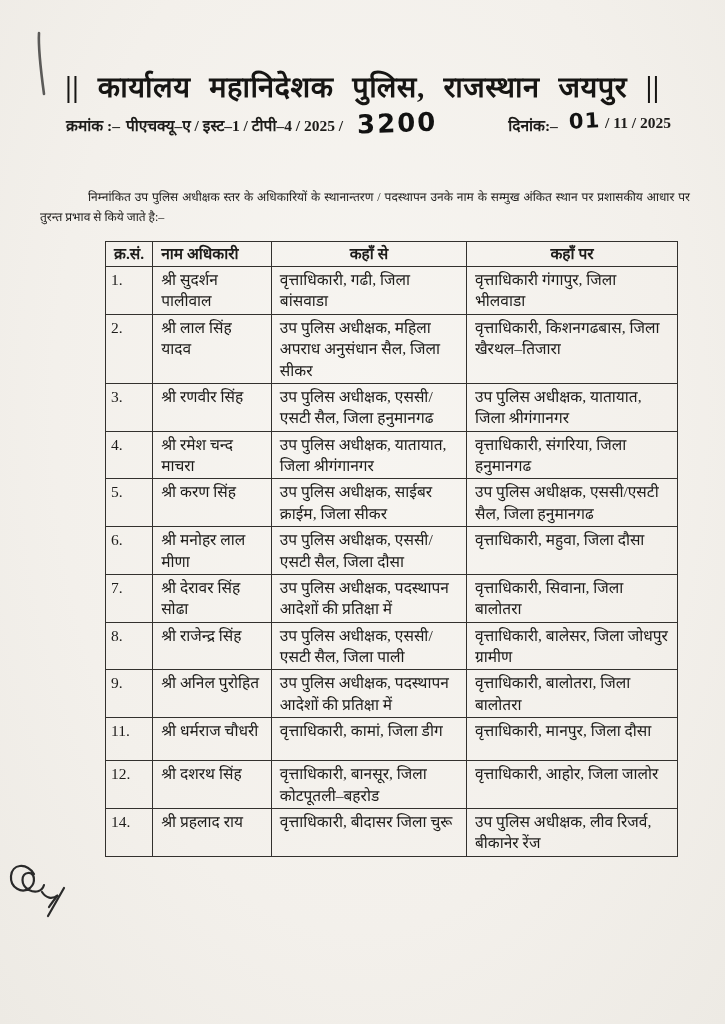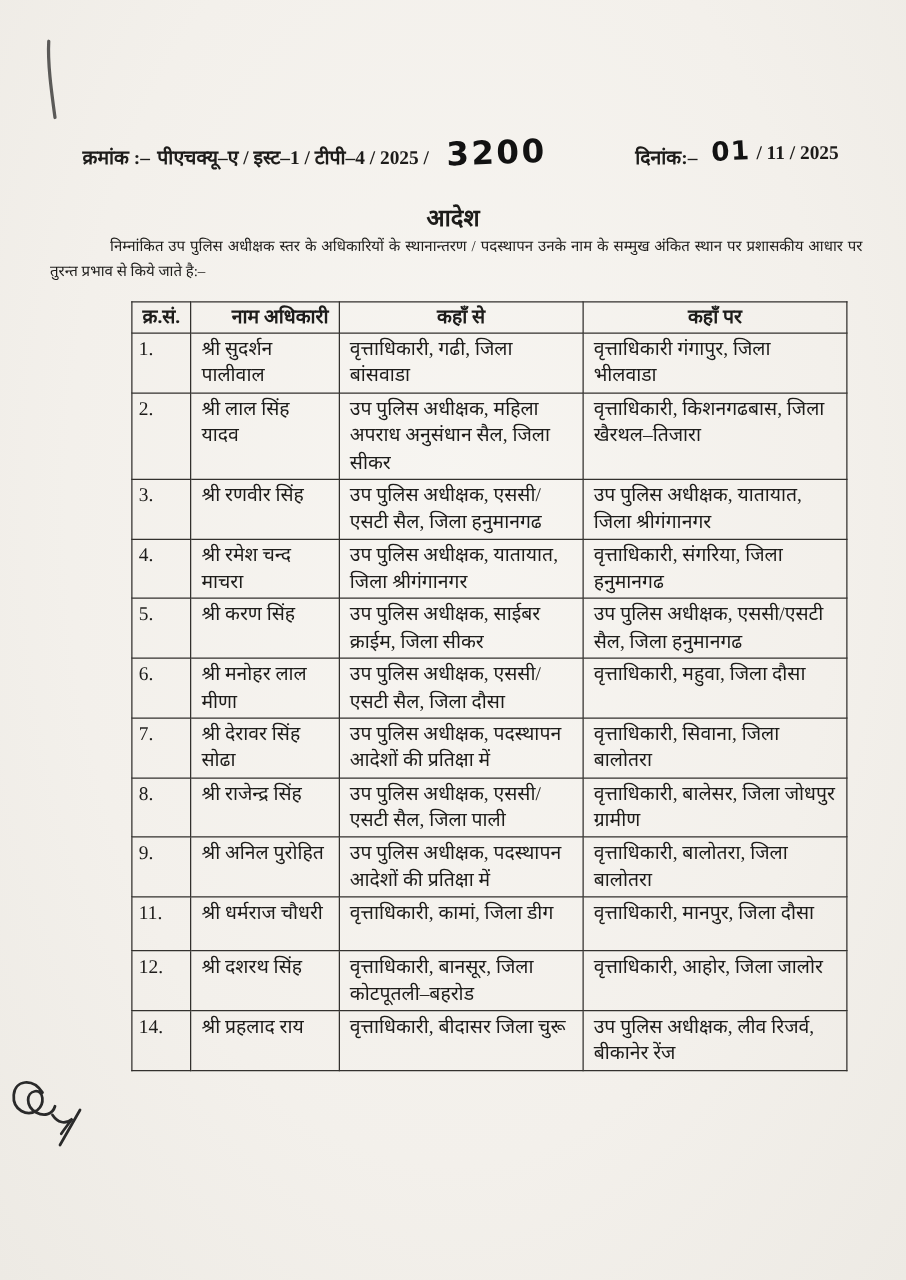--- a/index.html
+++ b/index.html
@@ -68,21 +68,21 @@
     border:1.4px solid #33312e;
     vertical-align:top;
     padding:2px 8px 2px 8px;
     line-height:1.38;
   }
   .transfer-table th { font-weight:bold; padding-top:1px; padding-bottom:1px; }
   .col-sn  { width:41px; }
   .col-nm  { width:120px; }
   .col-fr  { width:198px; }
   .col-to  { width:214px; }
-  th.h-sn, th.h-nm { text-align:right; }
+  th.h-sn, th.h-nm { text-align:left; }
   th.h-fr, th.h-to { }
   td.c-sn { padding-left:5px; }
   tr.hr  { height:25px; }
   tr.r1  { height:37px; }
   tr.r2  { height:44px; }
   tr.r3  { height:43px; }
   tr.r4  { height:42px; }
   tr.r5  { height:42px; }
   tr.r6  { height:44px; }
   tr.r7  { height:43px; }
@@ -99,35 +99,35 @@
 </style>
 </head>
 <body>
 
 <div class="page">
 
   <svg class="pen-mark" width="16" height="68" viewBox="0 0 16 68">
     <path d="M5,3 C4,20 7,42 10,64" stroke="#5b5a58" stroke-width="2.6" fill="none" stroke-linecap="round"></path>
   </svg>
 
+  <div class="doc-title">|| कार्यालय महानिदेशक पुलिस, राजस्थान जयपुर ||</div>
 
   <div class="ref-line">
     <div class="ref-left">
       <span class="ref-label">क्रमांक :–</span>
       <span class="ref-printed">पीएचक्यू–ए / इस्ट–1 / टीपी–4 / 2025 /</span>
       <span class="handwritten hw-number">3200</span>
     </div>
     <div class="ref-right">
       <span class="ref-label">दिनांक:–</span>
       <span class="handwritten hw-day">01</span>
       <span class="ref-printed">/ 11 / 2025</span>
     </div>
   </div>
 
-  <div class="order-heading">आदेश</div>
 
   <div class="order-intro">निम्नांकित उप पुलिस अधीक्षक स्तर के अधिकारियों के स्थानान्तरण / पदस्थापन उनके नाम के सम्मुख अंकित स्थान पर प्रशासकीय आधार पर तुरन्त प्रभाव से किये जाते है:–</div>
 
   <table class="transfer-table">
     <colgroup>
       <col class="col-sn">
         <col class="col-nm">
         <col class="col-fr">
         <col class="col-to">
     </colgroup>

